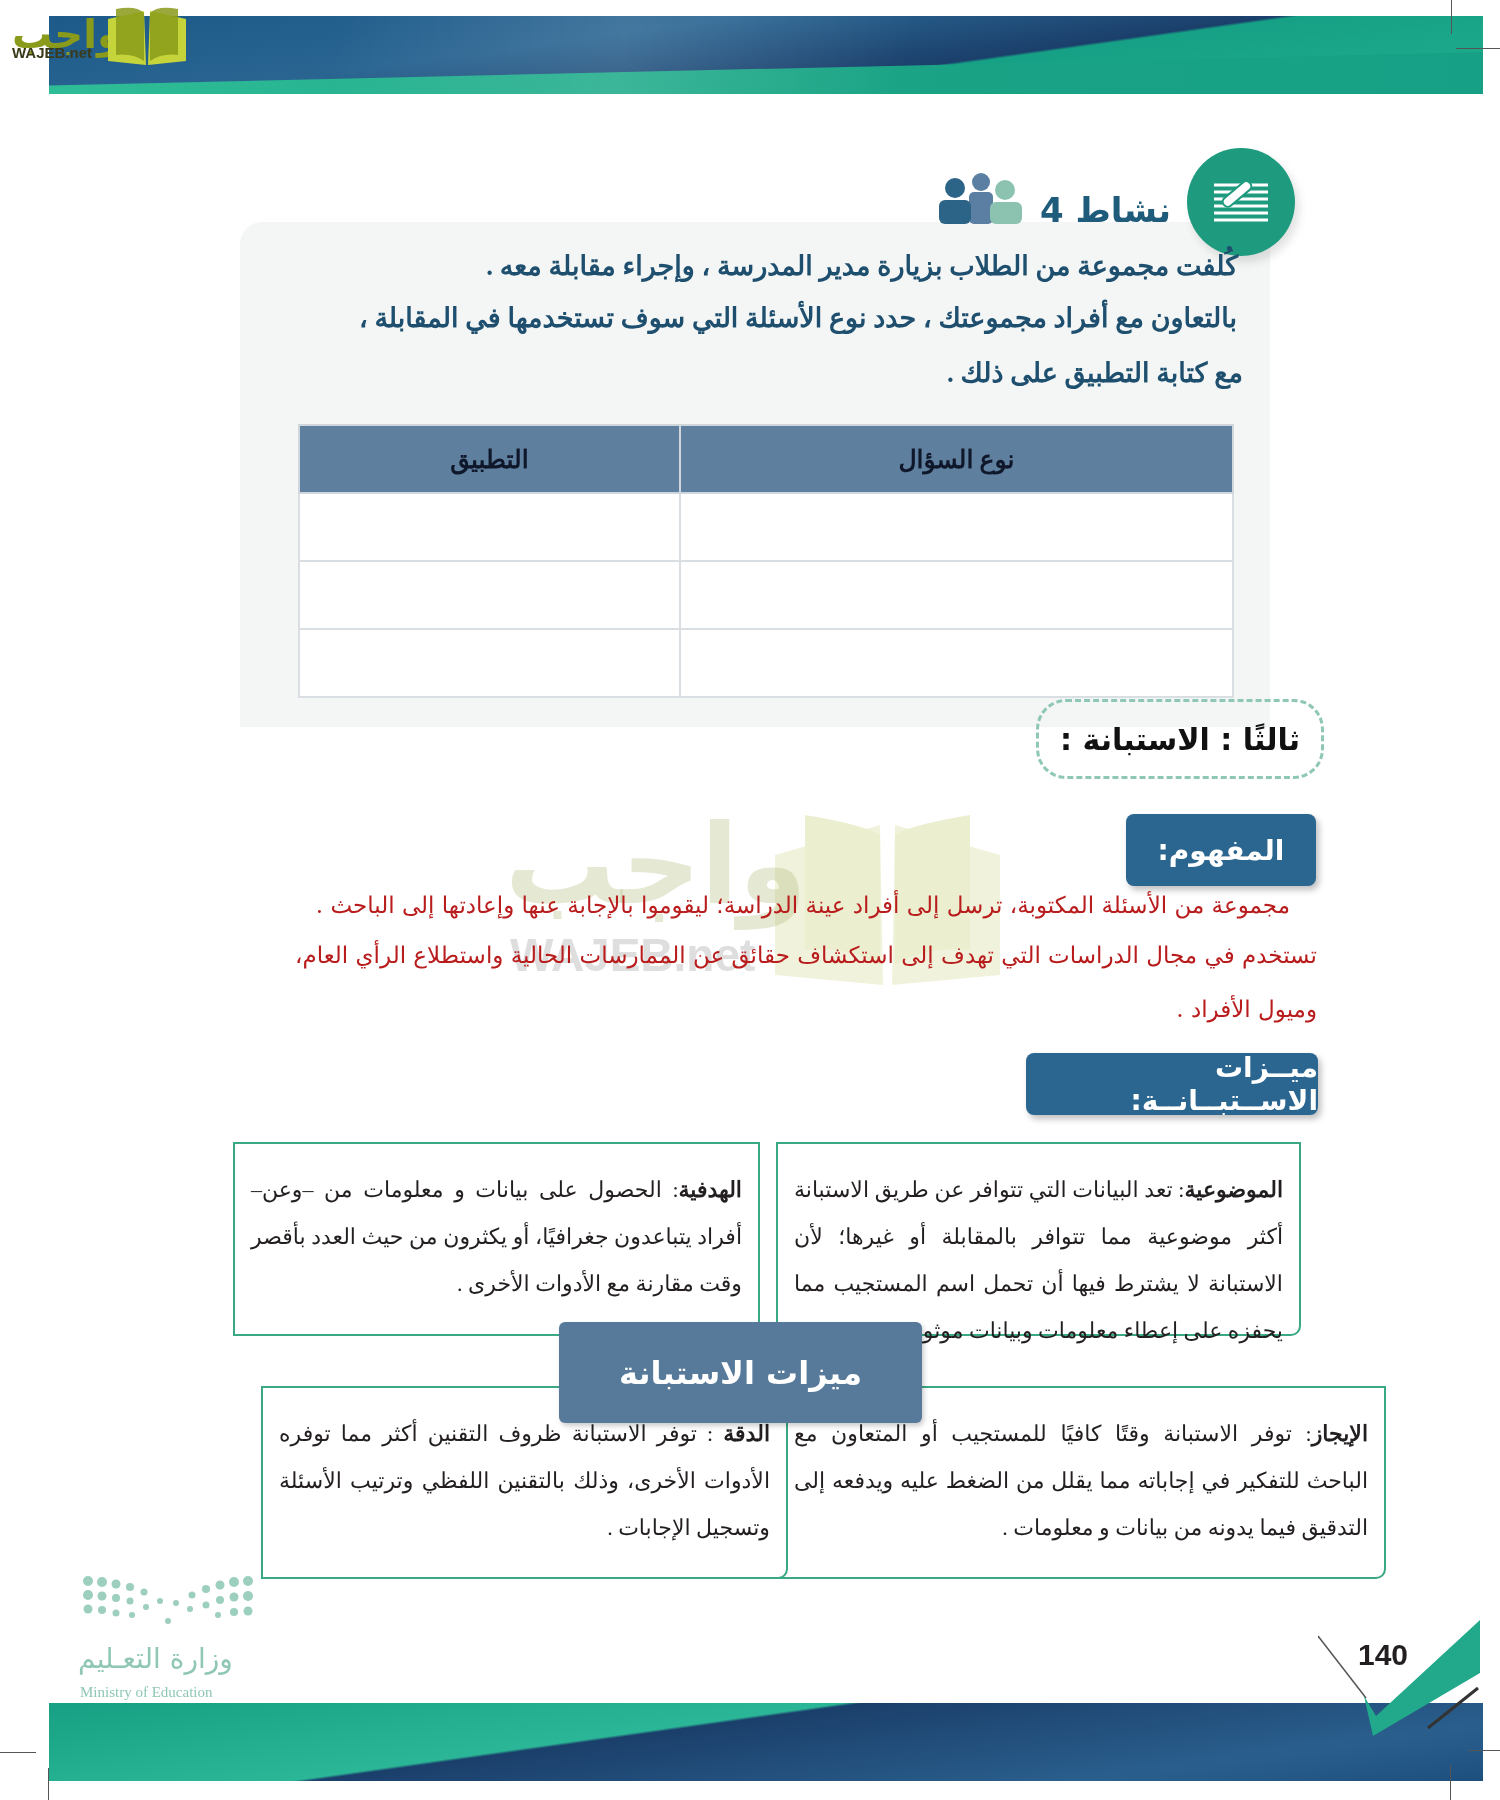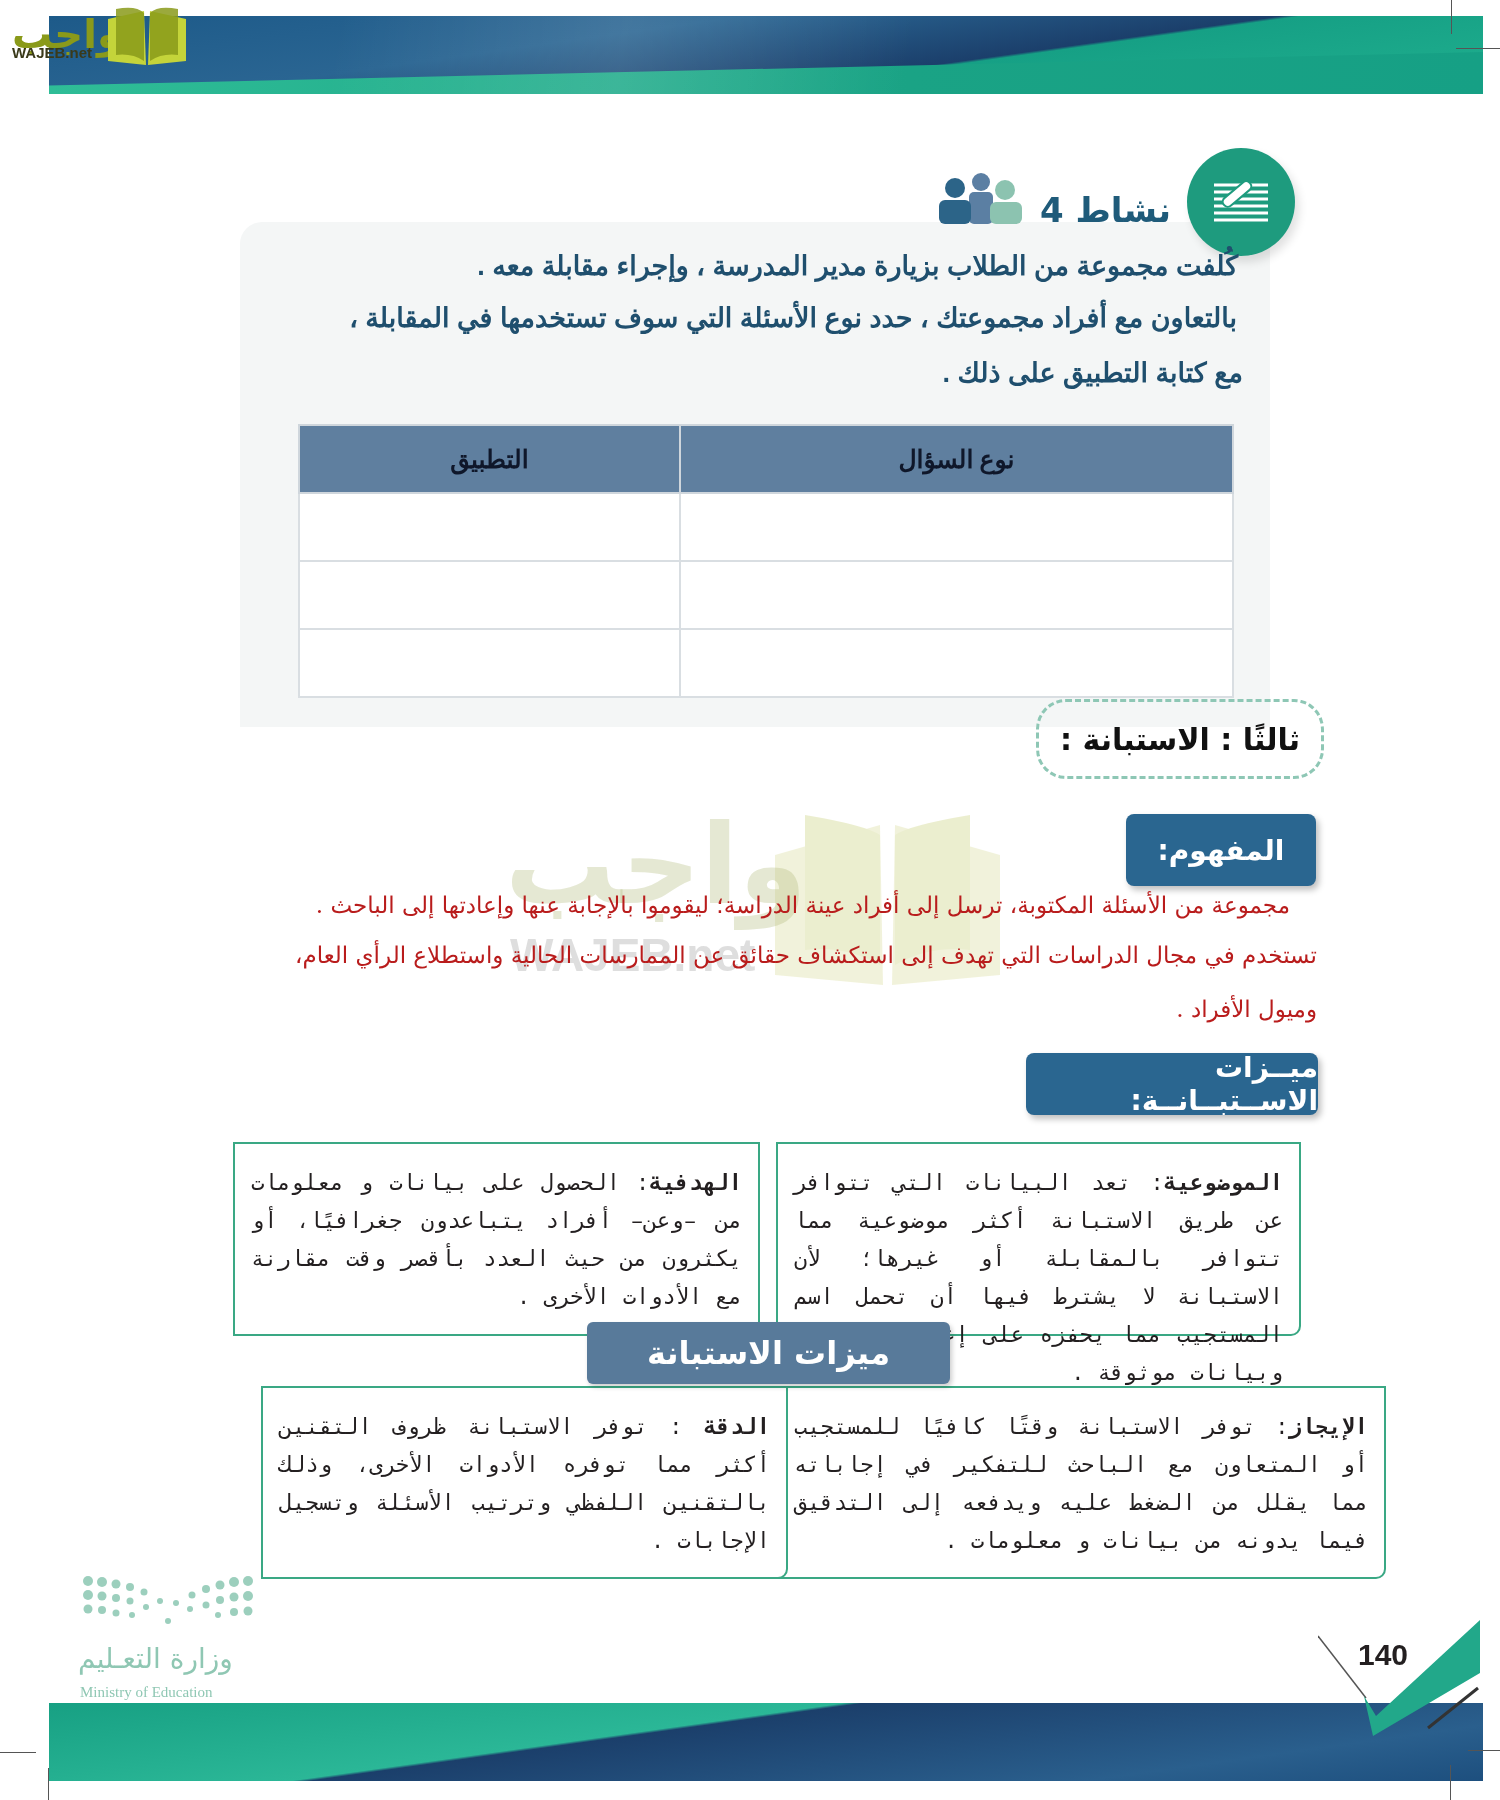--- a/index.html
+++ b/index.html
@@ -16,46 +16,46 @@
   
   .logo-text{left:12px;top:14px;font-size:40px;font-weight:bold;color:#8a9a1a;line-height:1;}
   .logo-sub{left:12px;top:44px;font-size:15px;font-weight:bold;color:#3a3a1a;font-family:"Liberation Sans",sans-serif;direction:ltr;}
   .logo-book{left:106px;top:5px;width:82px;height:62px;}
   
   .activity-icon{left:1187px;top:148px;width:108px;height:108px;border-radius:50%;background:#1e9b7e;display:flex;align-items:center;justify-content:center;box-shadow:4px 6px 10px rgba(0,0,0,.12);}
   .activity-title{left:1040px;top:190px;font-size:34px;font-weight:bold;color:#1f5b7a;white-space:nowrap;}
   .people-icon{left:935px;top:172px;width:92px;height:52px;}
   
   .activity-panel{left:240px;top:222px;width:1030px;height:505px;background:#f4f6f6;border-radius:22px 0 0 0;}
-  .instr{right:262px;font-size:27px;font-weight:bold;color:#1f4f6e;white-space:nowrap;font-family:Liberation Sans, sans-serif;}
+  .instr{right:262px;font-size:27px;font-weight:bold;color:#1f4f6e;white-space:nowrap;font-family:Liberation Serif, serif;}
   
   .answer-table{left:298px;top:424px;width:936px;border-collapse:collapse;background:#fff;}
   .answer-table th{background:#5f7f9f;color:#0f172a;height:64px;font-size:25px;font-weight:bold;border:2px solid #cfd6dc;font-family:Liberation Serif, serif;}
   .answer-table td{height:64px;border:2px solid #d9dee2;}
   
   .section-box{left:1036px;top:699px;width:282px;height:74px;border:3px dashed #8ec7b5;border-radius:30px;display:flex;align-items:center;justify-content:center;}
   .section-box span{font-size:30px;font-weight:bold;color:#111;}
   
   .pill{background:#2a6690;color:#fff;border-radius:8px;box-shadow:3px 4px 6px rgba(0,0,0,.25);display:flex;align-items:center;justify-content:center;font-weight:bold;}
   .pill-concept{left:1126px;top:814px;width:190px;height:72px;font-size:28px;}
   .pill-features{left:1012px;top:1053px;width:292px;height:62px;font-size:28px;margin-left:14px;}
   .body-line{right:183px;font-size:23px;color:#b91c1c;white-space:nowrap;font-family:"DejaVu Serif","Liberation Serif",serif;}
   
   .watermark{left:505px;top:810px;font-size:110px;font-weight:bold;color:rgba(180,190,130,.35);line-height:1;}
   .watermark-sub{left:510px;top:928px;font-size:46px;font-weight:bold;color:rgba(160,160,160,.35);direction:ltr;font-family:"Liberation Sans",sans-serif;}
   .watermark-book{left:775px;top:815px;width:225px;height:170px;opacity:.35;}
   
   .fbox{border:2.5px solid #3aa884;border-radius:0 0 10px 0;background:#fff;box-sizing:border-box;padding:22px 16px 0 16px;}
-  .fbox p{margin:0;font-size:22px;line-height:38px;text-align:justify;text-align-last:right;font-family:Liberation Mono, monospace;}
+  .fbox p{margin:0;font-size:22px;line-height:47px;text-align:justify;text-align-last:right;font-family:Liberation Serif, serif;}
   .fbox b{font-weight:bold;}
   .fb1{left:776px;top:1142px;width:525px;height:194px;}
   .fb2{left:233px;top:1142px;width:527px;height:194px;}
   .fb3{left:776px;top:1386px;width:610px;height:193px;}
   .fb4{left:233px;top:1386px;width:527px;height:193px;margin-left:28px;}
-  .center-pill{left:587px;top:1322px;width:363px;height:62px;background:#587a9a;border-radius:6px;color:#fff;font-size:32px;font-weight:bold;display:flex;align-items:center;justify-content:center;box-shadow:2px 3px 5px rgba(0,0,0,.2);}
+  .center-pill{left:559px;top:1322px;width:363px;height:101px;background:#587a9a;border-radius:6px;color:#fff;font-size:32px;font-weight:bold;display:flex;align-items:center;justify-content:center;box-shadow:2px 3px 5px rgba(0,0,0,.2);}
   
   .bottom-banner{left:49px;top:1703px;width:1434px;height:78px;overflow:hidden;
     background:linear-gradient(172deg,#17a083 0%,#2bb797 40%,#1b3f6b 41%,#2a5f8d 80%,#1d4f7e 100%);}
   .moe-dots{left:80px;top:1575px;width:175px;height:60px;}
   .moe-ar{left:78px;top:1642px;font-size:28px;color:#8fc7b3;white-space:nowrap;}
   .moe-en{left:80px;top:1684px;font-size:15px;color:#8fc7b3;direction:ltr;font-family:Liberation Serif, serif;white-space:nowrap;}
   .page-number{left:1358px;top:1638px;font-size:30px;font-weight:bold;color:#231f20;direction:ltr;font-family:"Liberation Sans",sans-serif;}
   .page-check{left:1318px;top:1618px;width:165px;height:135px;}
 </style>
 </head>

